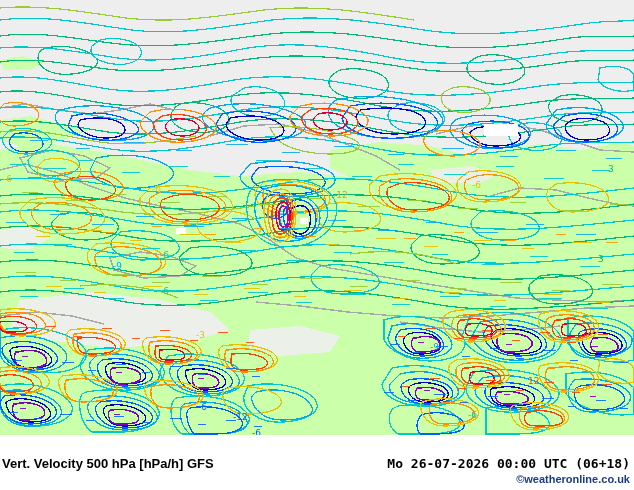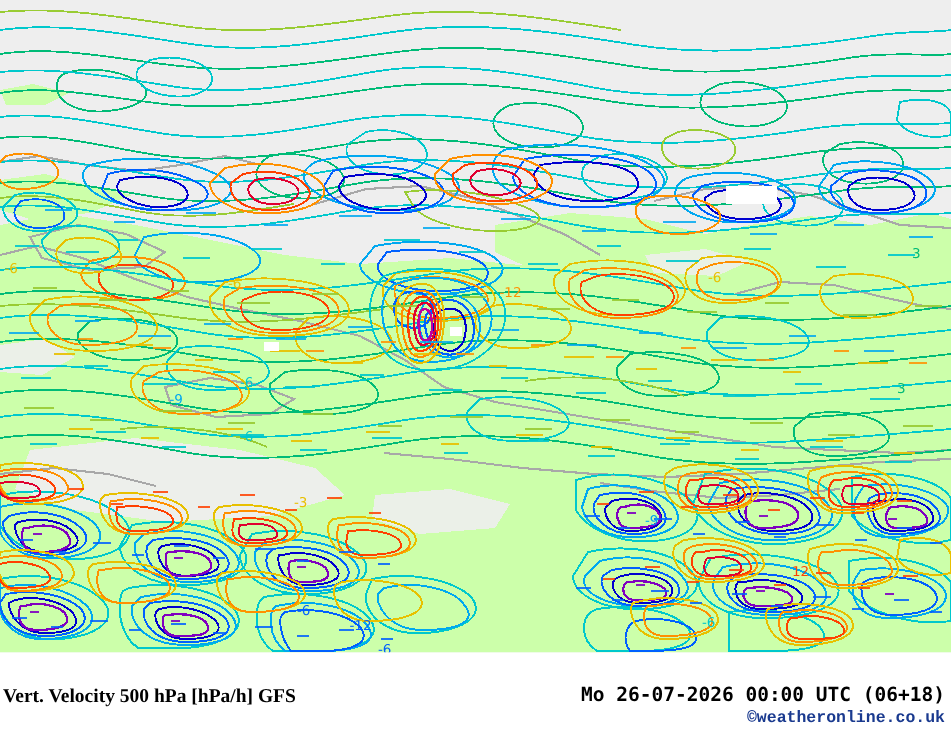--- a/index.html
+++ b/index.html
@@ -40,42 +40,42 @@
     left: 0;
     top: 435px;
     width: 634px;
     height: 55px;
     background: #ffffff;
   }
   #param-title {
     position: absolute;
     left: 2px;
     top: 21px;
-    font-family: Liberation Serif, serif;
+    font-family: Liberation Sans, sans-serif;
     font-size: 13px;
     font-weight: bold;
     color: #000000;
     letter-spacing: 0px;
     white-space: nowrap;
   }
   #run-datetime {
     position: absolute;
     right: 4px;
     top: 21px;
     font-family: "DejaVu Sans Mono", monospace;
     font-size: 13px;
     font-weight: bold;
     color: #000000;
     white-space: nowrap;
   }
   #copyright {
     position: absolute;
     right: 4px;
     top: 38px;
-    font-family: Liberation Mono, monospace;
+    font-family: Liberation Sans, sans-serif;
     font-size: 11px;
     font-weight: bold;
     color: #1a3a8f;
     white-space: nowrap;
     margin-left: 40px;
   }
 </style>
 </head>
 <body>
 

